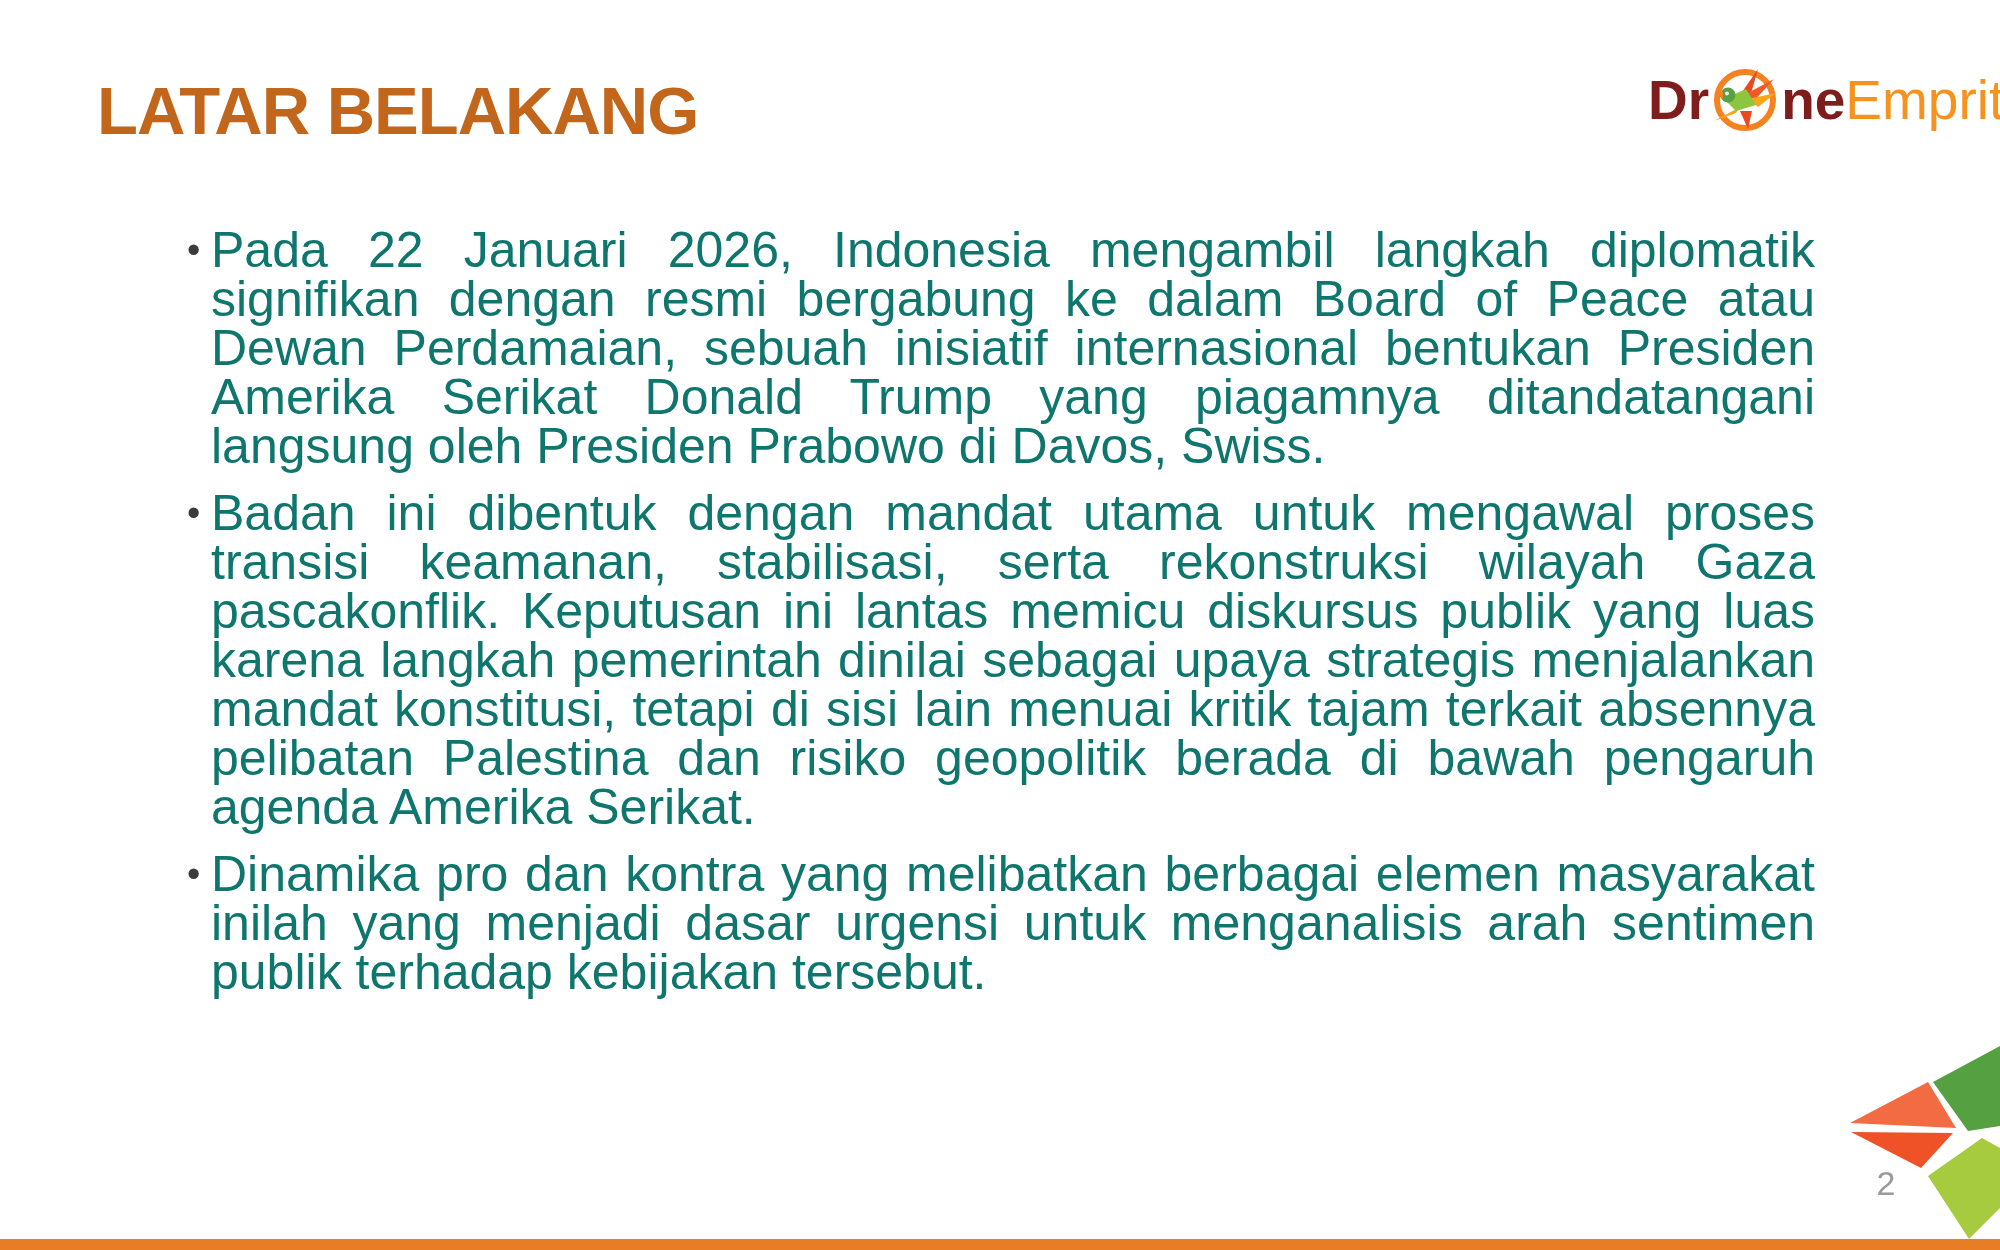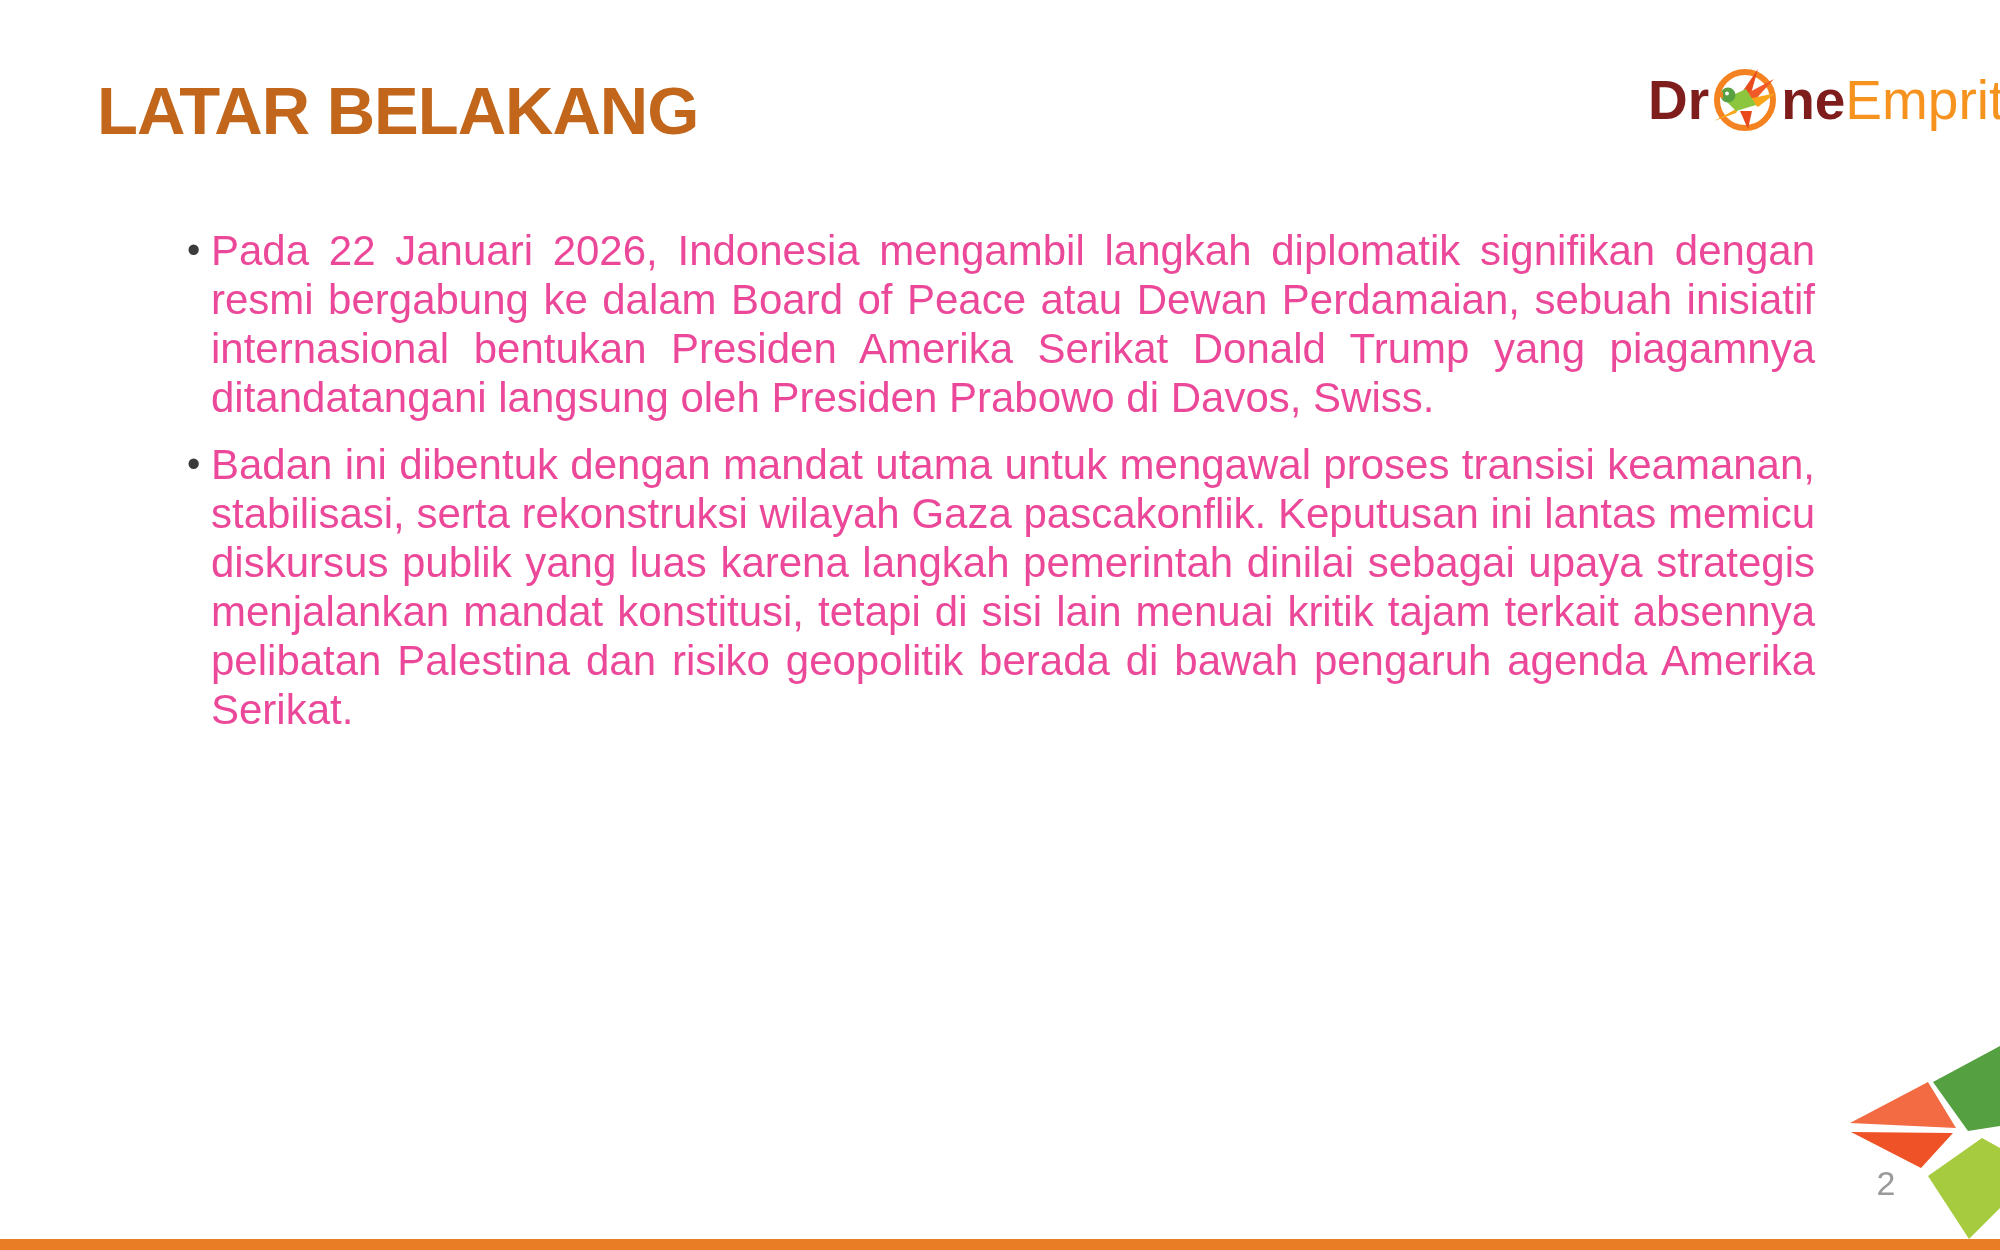--- a/index.html
+++ b/index.html
@@ -41,23 +41,23 @@
     position: absolute;
     left: 187px;
     top: 226px;
     width: 1628px;
     list-style: none;
   }
   .bullets li {
     position: relative;
     padding-left: 24px;
     margin-bottom: 18px;
-    font-size: 42px;
+    font-size: 50px;
     line-height: 49px;
-    color: #ec4899;
+    color: #0f766e;
     text-align: justify;
   }
   .bullets li::before {
     content: "\2022";
     position: absolute;
     left: 0;
     top: 0;
     font-size: 38px;
     color: #3B3B3B;
   }
@@ -108,20 +108,21 @@
       <polygon points="6,30 13,26.5 13,33.5" fill="#F58220"></polygon>
       <circle cx="17" cy="28.5" r="1.9" fill="#ffffff"></circle>
     </svg>
     <span class="lg-bold">ne</span>
     <span class="lg-light">Emprit</span>
   </div>
 
   <ul class="bullets">
     <li><span>Pada 22 Januari 2026, Indonesia mengambil langkah diplomatik signifikan dengan resmi bergabung ke dalam Board of Peace atau Dewan Perdamaian, sebuah inisiatif internasional bentukan Presiden Amerika Serikat Donald Trump yang piagamnya ditandatangani langsung oleh Presiden Prabowo di Davos, Swiss.</span></li>
     <li><span>Badan ini dibentuk dengan mandat utama untuk mengawal proses transisi keamanan, stabilisasi, serta rekonstruksi wilayah Gaza pascakonflik. Keputusan ini lantas memicu diskursus publik yang luas karena langkah pemerintah dinilai sebagai upaya strategis menjalankan mandat konstitusi,  tetapi di sisi lain menuai kritik tajam terkait absennya pelibatan Palestina dan risiko geopolitik berada di bawah pengaruh agenda Amerika Serikat.</span></li>
+    <li><span>Dinamika pro dan kontra yang melibatkan berbagai elemen masyarakat inilah yang menjadi dasar urgensi untuk menganalisis arah sentimen publik terhadap kebijakan tersebut.</span></li>
   </ul>
 
   <svg class="corner-deco" viewBox="0 0 160 210" aria-hidden="true">
     <polygon points="93,42 160,6 160,86 128,91" fill="#55A041"></polygon>
     <polygon points="10,83 88,42 116,88" fill="#F26B43"></polygon>
     <polygon points="11,92 113,93 81,128" fill="#EF5226"></polygon>
     <polygon points="88,136 142,98 160,108 160,168 129,199" fill="#A6CB3E"></polygon>
   </svg>
 
   <div class="page-number">2</div>

